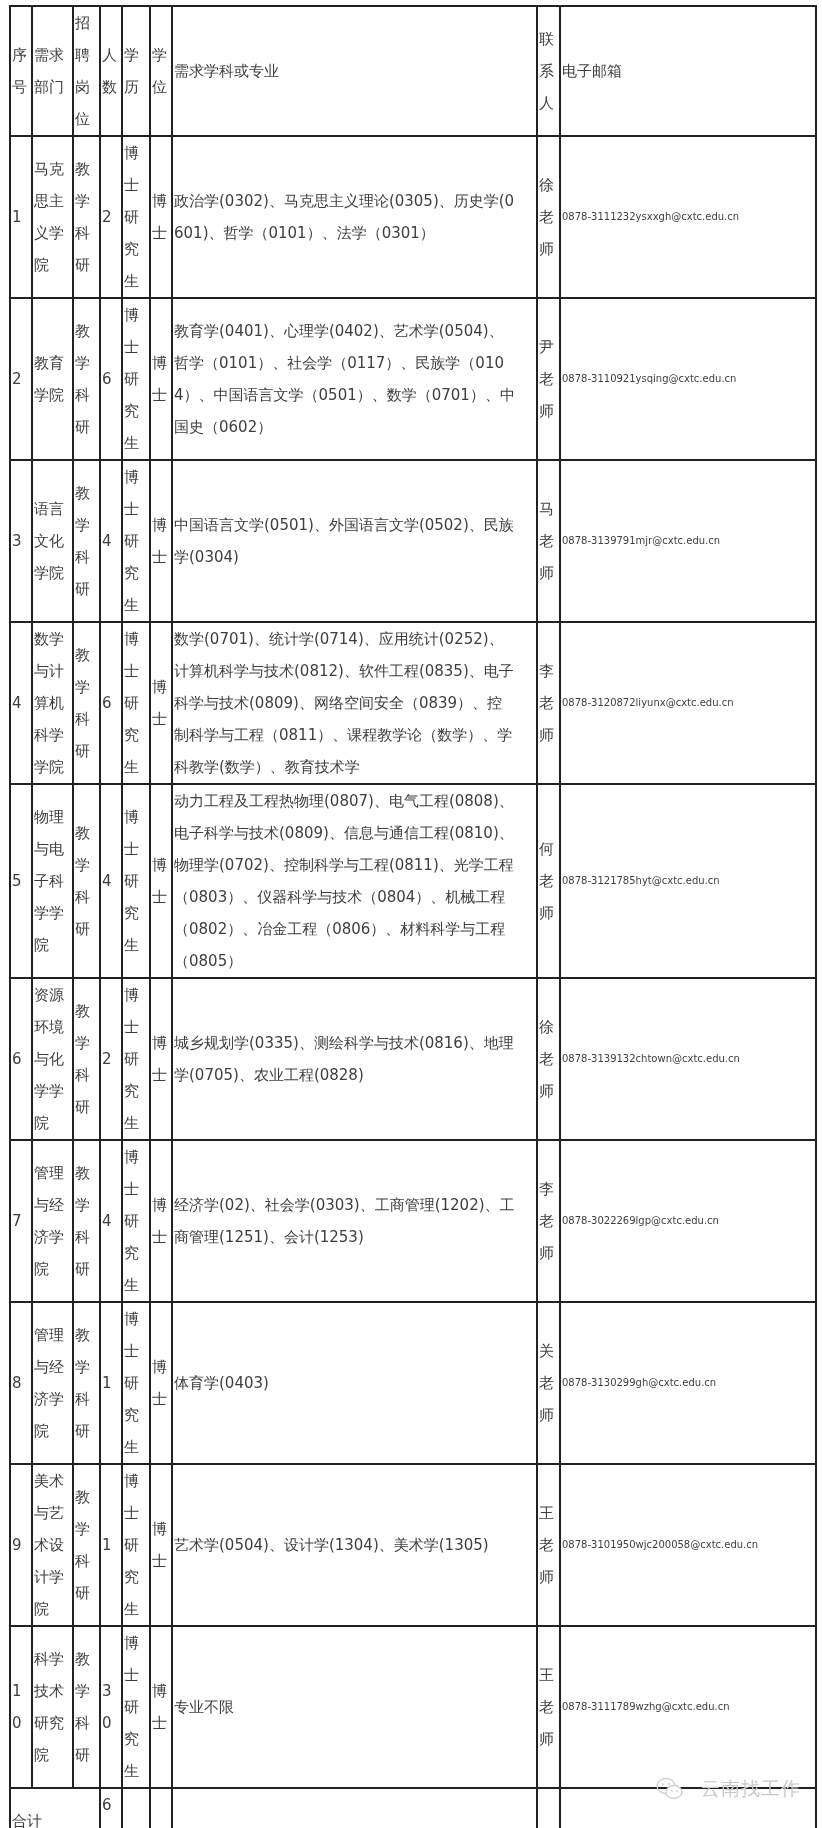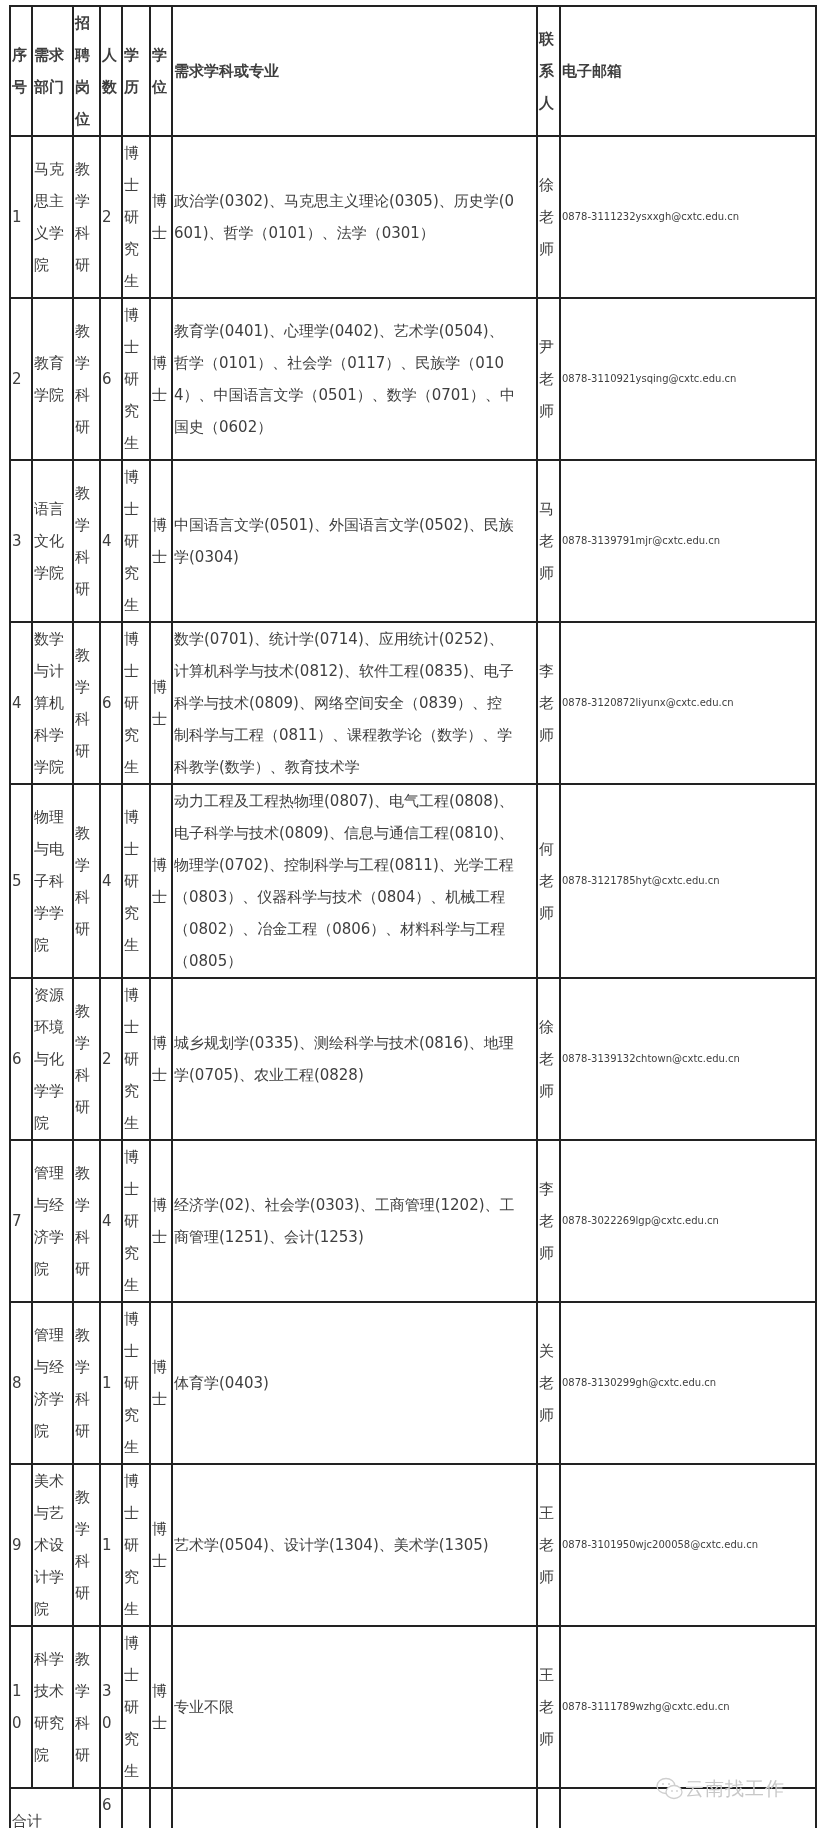--- a/index.html
+++ b/index.html
@@ -5,28 +5,28 @@
   html, body { margin: 0; padding: 0; background: #ffffff; }
   body { width: 822px; height: 1828px; position: relative; overflow: hidden;
          font-family: "DejaVu Sans", "Liberation Sans", sans-serif; color: #3e3e3e; }
   table { position: absolute; left: 9px; top: 5px; border-collapse: collapse; table-layout: fixed;
           width: 806px; }
   td { border: 2px solid #222; padding: 0 1px; font-size: 15px; line-height: 32px;
        vertical-align: middle; word-break: break-all; overflow-wrap: anywhere; }
   col.c0 { width: 22px; } col.c1 { width: 41px; } col.c2 { width: 27px; } col.c3 { width: 22px; }
   col.c4 { width: 28px; } col.c5 { width: 22px; } col.c6 { width: 365px; } col.c7 { width: 23px; }
   col.c8 { width: 256px; }
-  tr.h-head td { height: 125px; font-weight: bold; }
+  tr.h-head td { height: 125px; }
   tr.r td { height: 158px; }
   tr.r5 td { height: 190px; }
   tr.total td { height: 30px; }
   .subj { padding-right: 20px; }
   .email { font-size: 10px; }
   .watermark { position: absolute; left: 655px; top: 1776px; display: flex; align-items: center;
-               gap: 0; color: #c8c8c8; font-size: 19px; letter-spacing: 1px; pointer-events: none; }
+               gap: 16px; color: #c8c8c8; font-size: 19px; letter-spacing: 1px; pointer-events: none; }
   .watermark svg { width: 30px; height: 26px; }
 </style>
 </head>
 <body>
 
 <table>
   <colgroup>
     <col class="c0">
       <col class="c1">
       <col class="c2">

